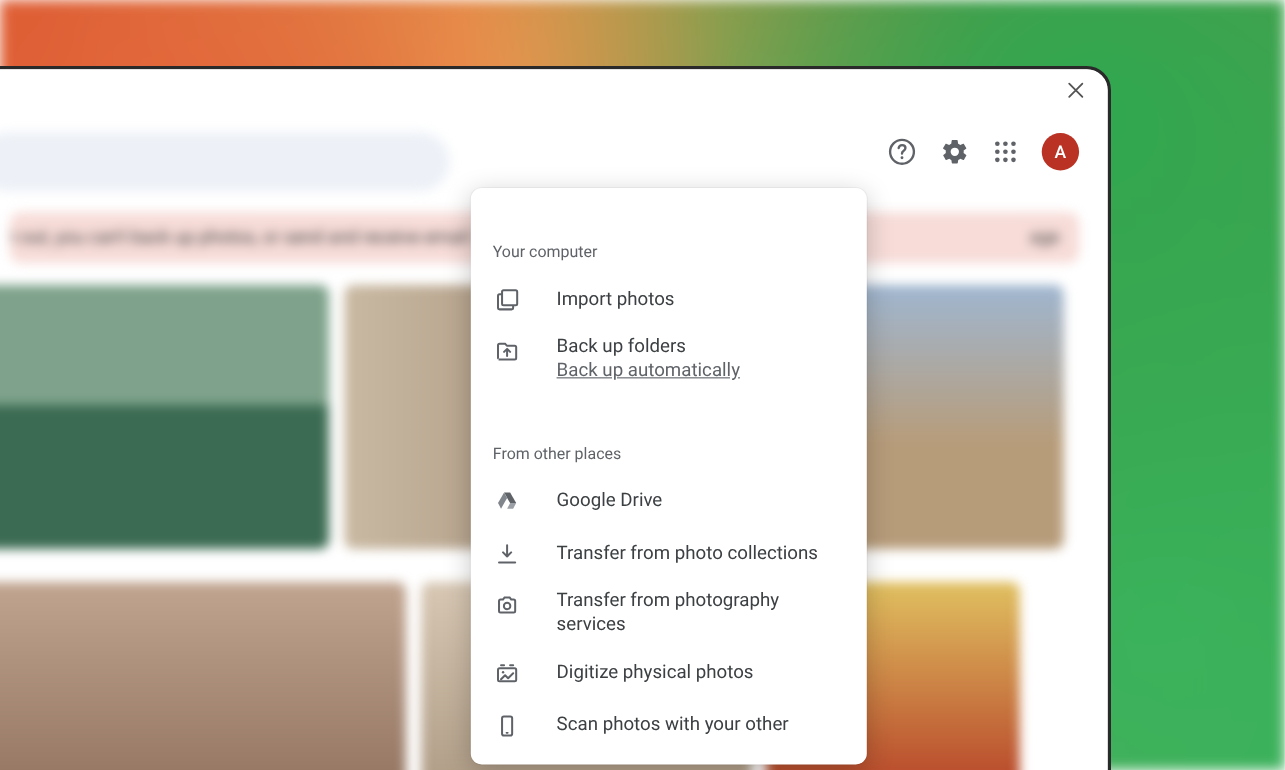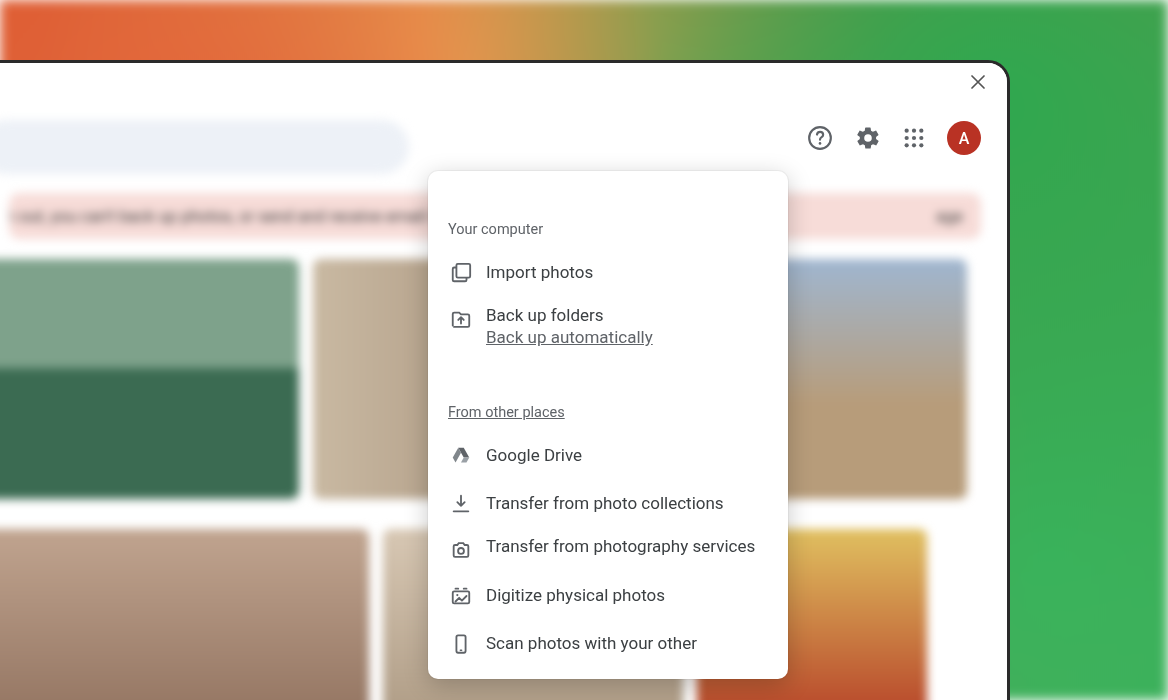--- a/index.html
+++ b/index.html
@@ -124,36 +124,36 @@
     box-shadow: 0 6px 24px rgba(0,0,0,0.22), 0 0 0 1px rgba(0,0,0,0.04);
     padding: 18px 0 12px 0;
   }
   .dd-section-label {
     padding: 0 20px 10px 20px;
     font-size:14.5px; color:#5f6368;margin-top:32px;
   }
   .dd-item {
     display:flex; align-items:center;
     padding: 10px 20px;
-    gap:12px;
+    gap:32px;
     cursor:pointer;
     color:#3c4043;
   }
   .dd-item.multi { align-items:flex-start; padding-top:8px; padding-bottom:8px;}
   .dd-icon {
     width:26px; min-width:26px; height:26px;
     display:flex; align-items:center; justify-content:center;
     color:#5f6368;
     margin-top:2px;
   }
   .dd-text { display:flex; flex-direction:column; }
   .dd-label { font-size:17px; color:#3c4043; line-height:1.3; }
   .dd-sub   { font-size:17px; color:#5f6368; line-height:1.3;text-decoration:underline; }
   .dd-sep { height:10px; }
-  .dd-section-label.second { padding-top:6px;text-decoration:underline; }
+  .dd-section-label.second { padding-top:6px; }
 
   svg { display:block; }
 </style>
 </head>
 <body>
 
 <div class="wallpaper"></div>
 
 <div class="window">
   <div class="titlebar">

